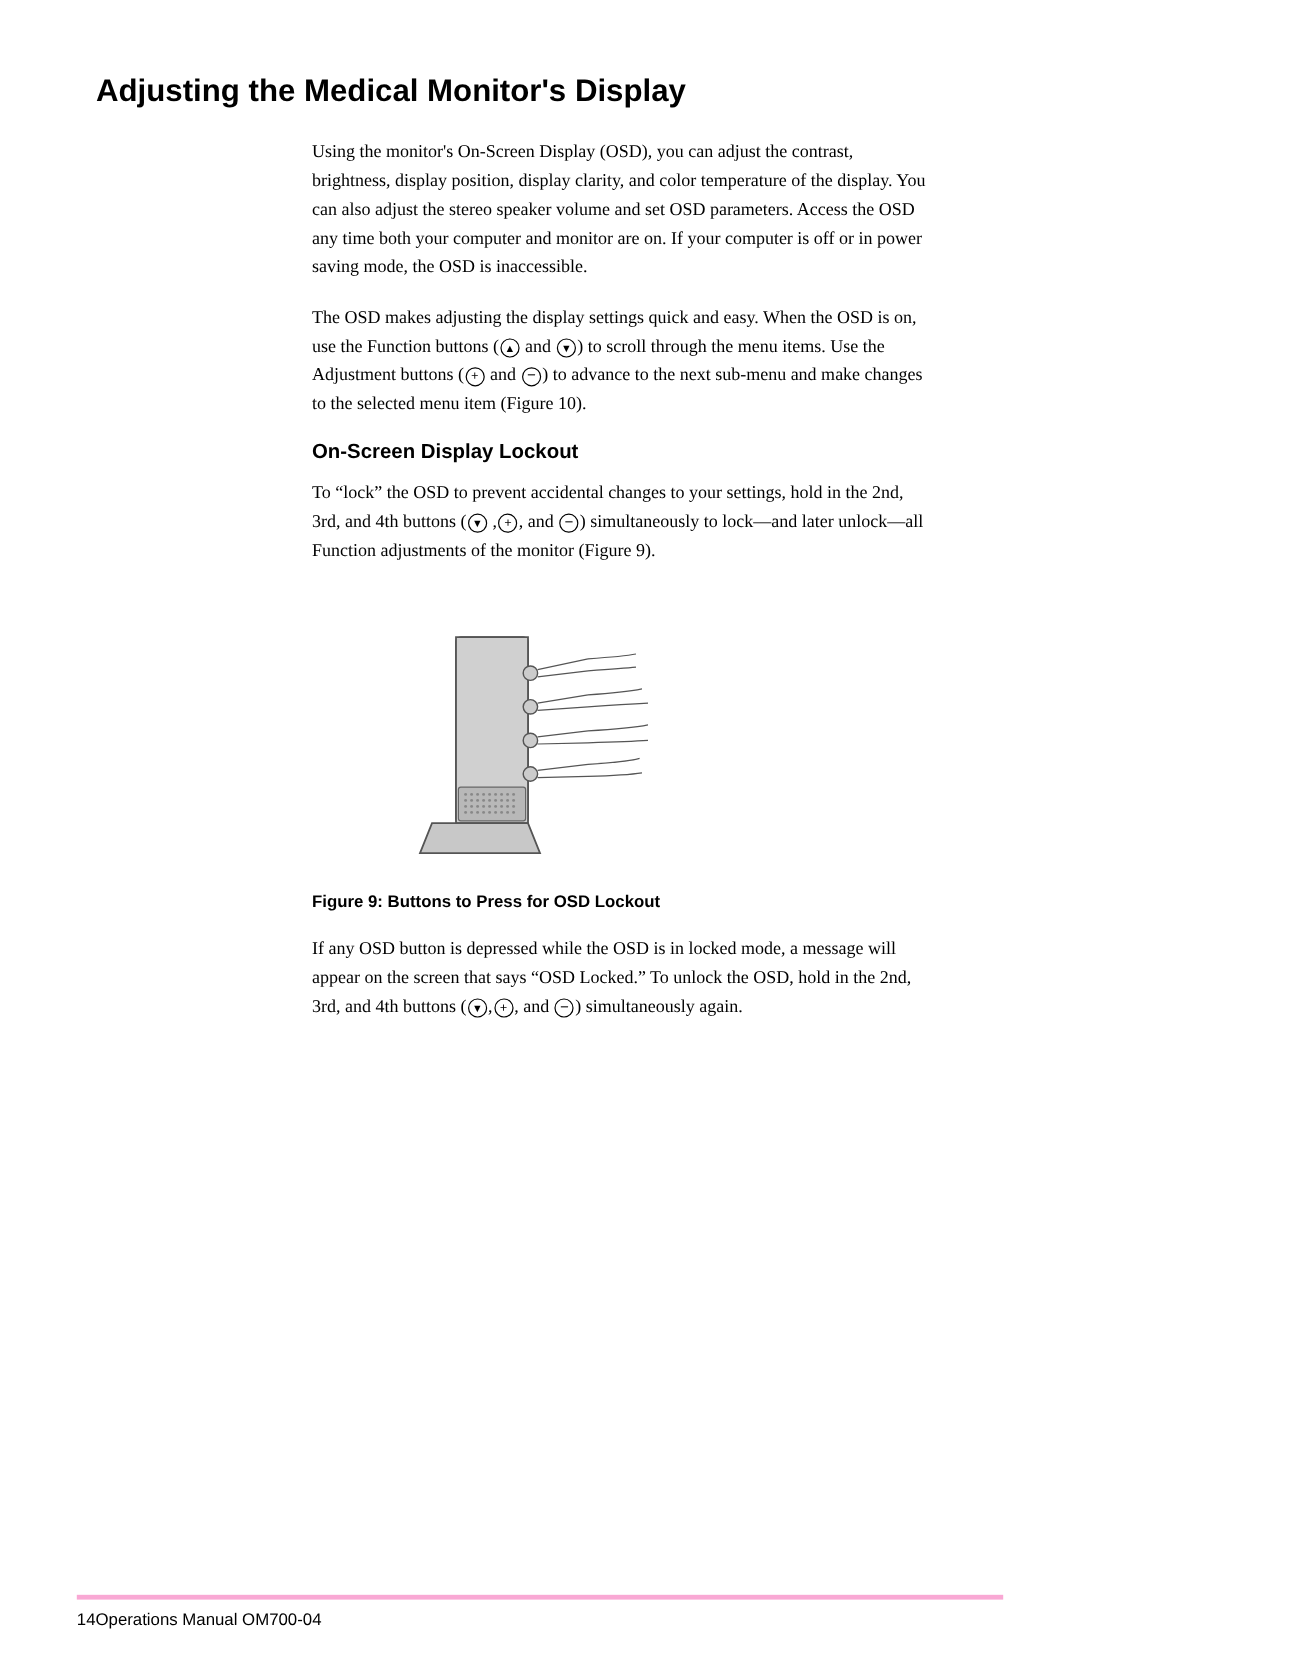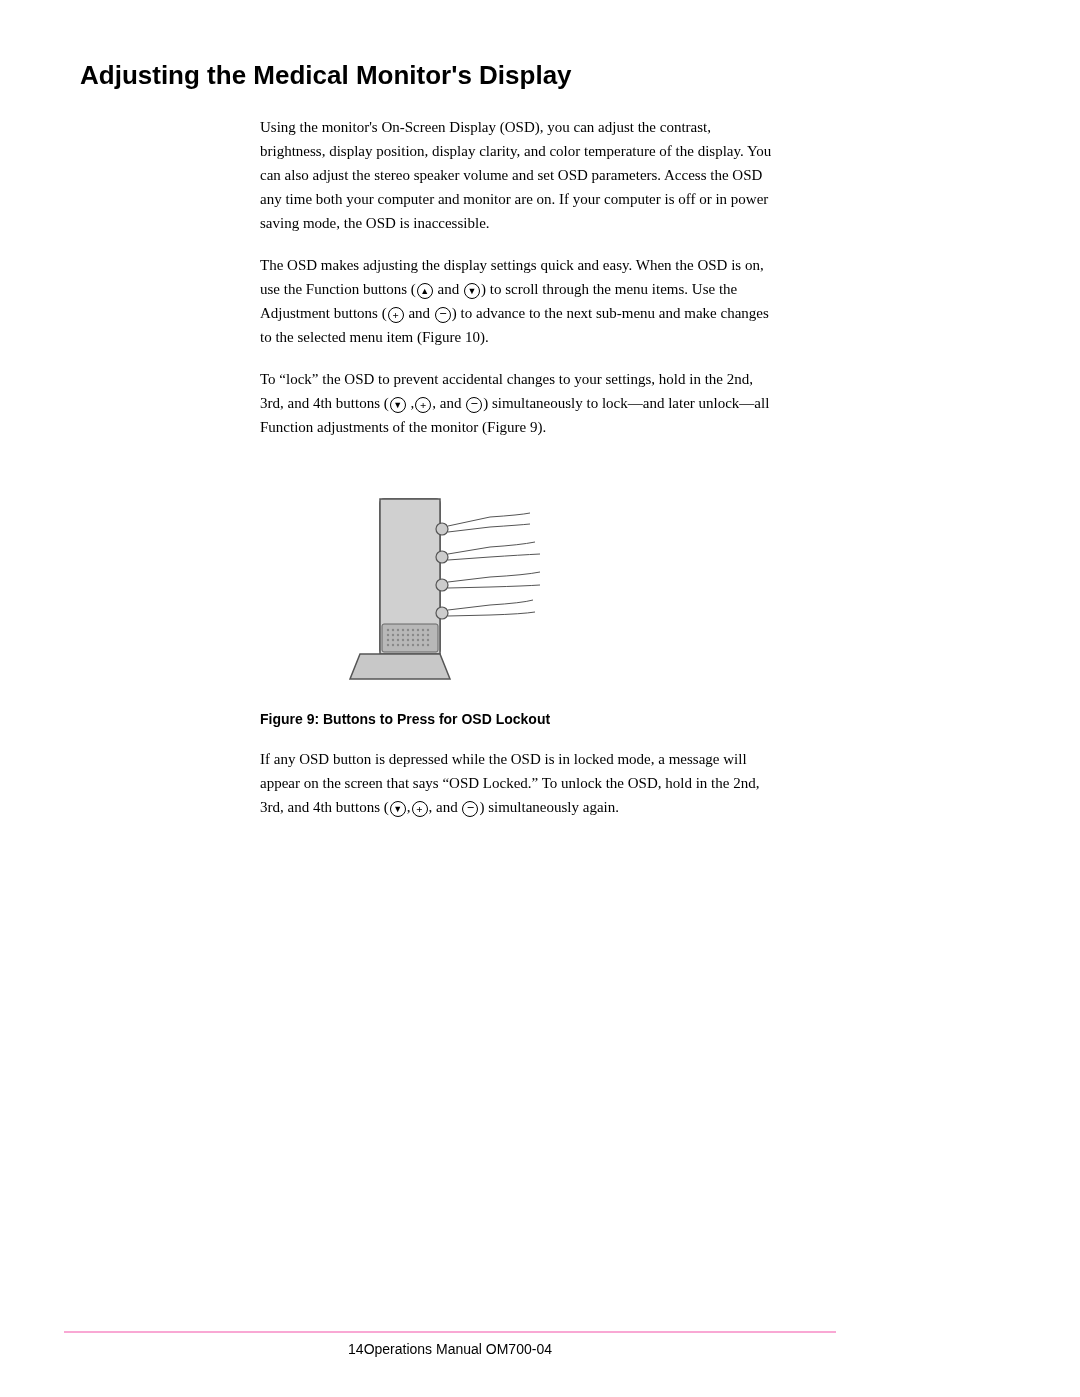--- a/index.html
+++ b/index.html
@@ -96,23 +96,23 @@
       text-align: center;
       font-family: Arial, Helvetica, sans-serif;
     }
 
     .footer {
       position: absolute;
       bottom: 40px;
       left: 64px;
       right: 80px;
       display: flex;
-      justify-content: center;
+      justify-content: flex-start;
       align-items: center;
-      border-top: 2px solid #f9a8d4;
+      border-top: 4px solid #f9a8d4;
       padding-top: 8px;
       font-size: 14px;
       font-family: Arial, Helvetica, sans-serif;
     }
   </style>
 </head>
 <body>
 
 <div class="page">
   <h1 class="page-title">Adjusting the Medical Monitor's Display</h1>
@@ -120,20 +120,21 @@
   <div class="content-area">
 
     <p class="paragraph">
       <span>Using the monitor's On-Screen Display (OSD), you can adjust the contrast, brightness, display position, display clarity, and color temperature of the display. You can also adjust the stereo speaker volume and set OSD parameters. Access the OSD any time both your computer and monitor are on. If your computer is off or in power saving mode, the OSD is inaccessible.</span>
     </p>
 
     <p class="paragraph">
       <span>The OSD makes adjusting the display settings quick and easy. When the OSD is on, use the Function buttons (</span><span class="icon-circle"><span class="icon-up">▲</span></span> <span>and</span> <span class="icon-circle"><span class="icon-down">▼</span></span><span>) to scroll through the menu items. Use the Adjustment buttons (</span><span class="icon-circle"><span class="icon-plus">+</span></span> <span>and</span> <span class="icon-circle"><span class="icon-minus">−</span></span><span>) to advance to the next sub-menu and make changes to the selected menu item (Figure 10).</span>
     </p>
 
+    <h2 class="section-heading">On-Screen Display Lockout</h2>
 
     <p class="paragraph">
       <span>To “lock” the OSD to prevent accidental changes to your settings, hold in the 2nd, 3rd, and 4th buttons (</span><span class="icon-circle"><span class="icon-down">▼</span></span> ,<span class="icon-circle"><span class="icon-plus">+</span></span><span>, and</span> <span class="icon-circle"><span class="icon-minus">−</span></span><span>) simultaneously to lock—and later unlock—all Function adjustments of the monitor (Figure 9).</span>
     </p>
 
     <div class="figure-container">
 
       <svg width="300" height="230" viewBox="0 0 300 230">
 
         <rect x="120" y="30" width="60" height="155" rx="4" ry="4" fill="#e8e8e8" stroke="#555" stroke-width="1.5"></rect>

